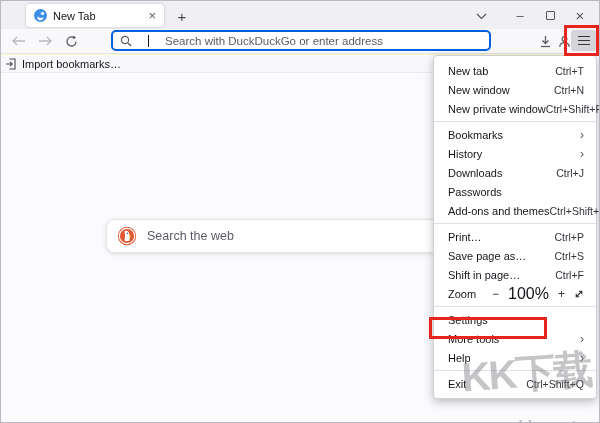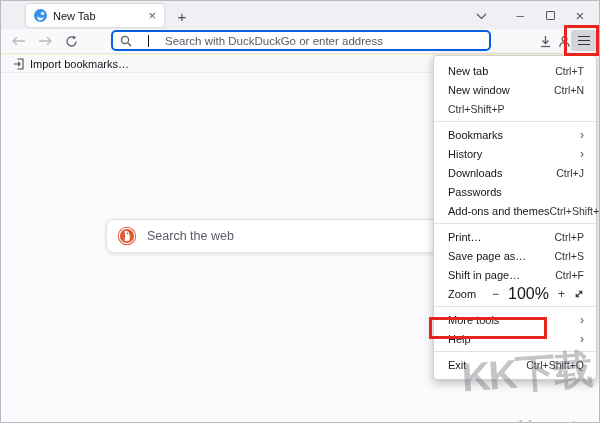--- a/index.html
+++ b/index.html
@@ -40,21 +40,21 @@
     position:absolute; left:570px; top:1px; width:25px; height:21px;
     background:#d4d4d9; border-radius:3px; display:flex; align-items:center; justify-content:center;
   }
   .hamburger-glyph, .hamburger-glyph::before, .hamburger-glyph::after {
     display:block; width:12px; height:1.6px; background:#35353c; content:"";
   }
   .hamburger-glyph { position:relative; }
   .hamburger-glyph::before { position:absolute; top:-4px; }
   .hamburger-glyph::after { position:absolute; top:4px; }
   
-  .bookmarksbar { position:absolute; left:0; top:54px; width:100%; height:18px; background:#f9f9fb; border-bottom:1px solid #ececf0; display:flex; align-items:center; padding-left:12px; gap:5px; }
+  .bookmarksbar { position:absolute; left:0; top:54px; width:100%; height:18px; background:#f9f9fb; border-bottom:1px solid #ececf0; display:flex; align-items:center; padding-left:4px; gap:5px; }
   .bookmarks-label { font-size:11px; color:#15141a; }
   
   .content { position:absolute; left:0; top:72px; width:100%; height:351px; background:#fbfbfd; }
   .search-pill {
     position:absolute; left:105px; top:146px; width:370px; height:34px;
     background:#fff; border:1px solid #e3e3ea; border-radius:8px;
     box-shadow:0 1px 4px rgba(15,15,25,.12);
     display:flex; align-items:center; padding:0 10px; gap:10px;
   }
   .search-pill-text { font-size:12.5px; color:#5b5b66; }
@@ -188,20 +188,21 @@
   <div class="appmenu" id="appmenu">
       <div class="menu-row">
         <span class="menu-label">New tab</span>
         <span class="menu-shortcut">Ctrl+T</span>
       </div>
       <div class="menu-row">
         <span class="menu-label">New window</span>
         <span class="menu-shortcut">Ctrl+N</span>
       </div>
       <div class="menu-row">
+        <span class="menu-label">New private window</span>
         <span class="menu-shortcut">Ctrl+Shift+P</span>
       </div>
       <div class="menu-sep"></div>
       <div class="menu-row">
         <span class="menu-label">Bookmarks</span>
         <span class="menu-sub">›</span>
       </div>
       <div class="menu-row">
         <span class="menu-label">History</span>
         <span class="menu-sub">›</span>
@@ -238,20 +239,23 @@
           <span class="zoom-plus">+</span>
           <span>
             <svg width="10" height="10" viewBox="0 0 10 10">
               <path d="M2.5 7.5 L7.5 2.5 M4.8 2.2 H7.8 V5.2 M5.2 7.8 H2.2 V4.8" fill="none" stroke="#35353c" stroke-width="1.1"></path>
             </svg>
           </span>
         </span>
       </div>
       <div class="menu-sep"></div>
       <div class="menu-row">
+        <span class="menu-label">Settings</span>
+      </div>
+      <div class="menu-row">
         <span class="menu-label">More tools</span>
         <span class="menu-sub">›</span>
       </div>
       <div class="menu-row">
         <span class="menu-label">Help</span>
         <span class="menu-sub">›</span>
       </div>
       <div class="menu-sep"></div>
       <div class="menu-row">
         <span class="menu-label">Exit</span>

